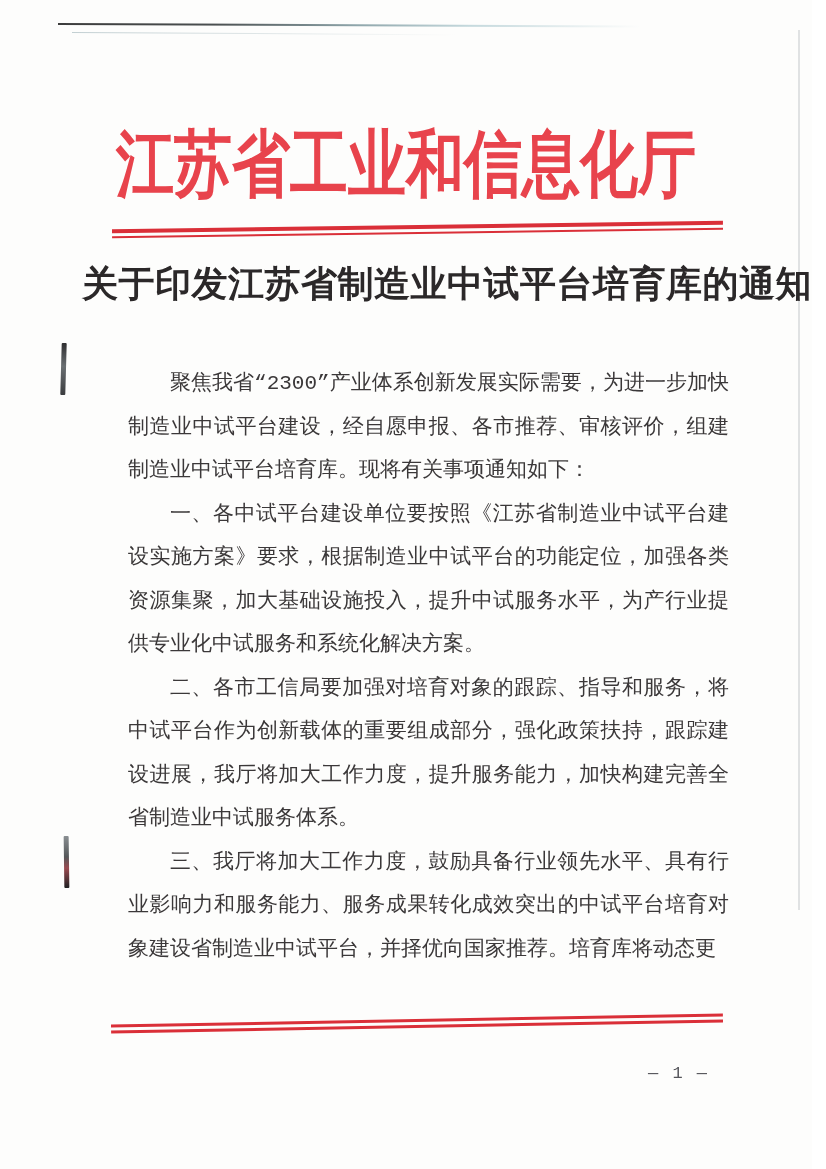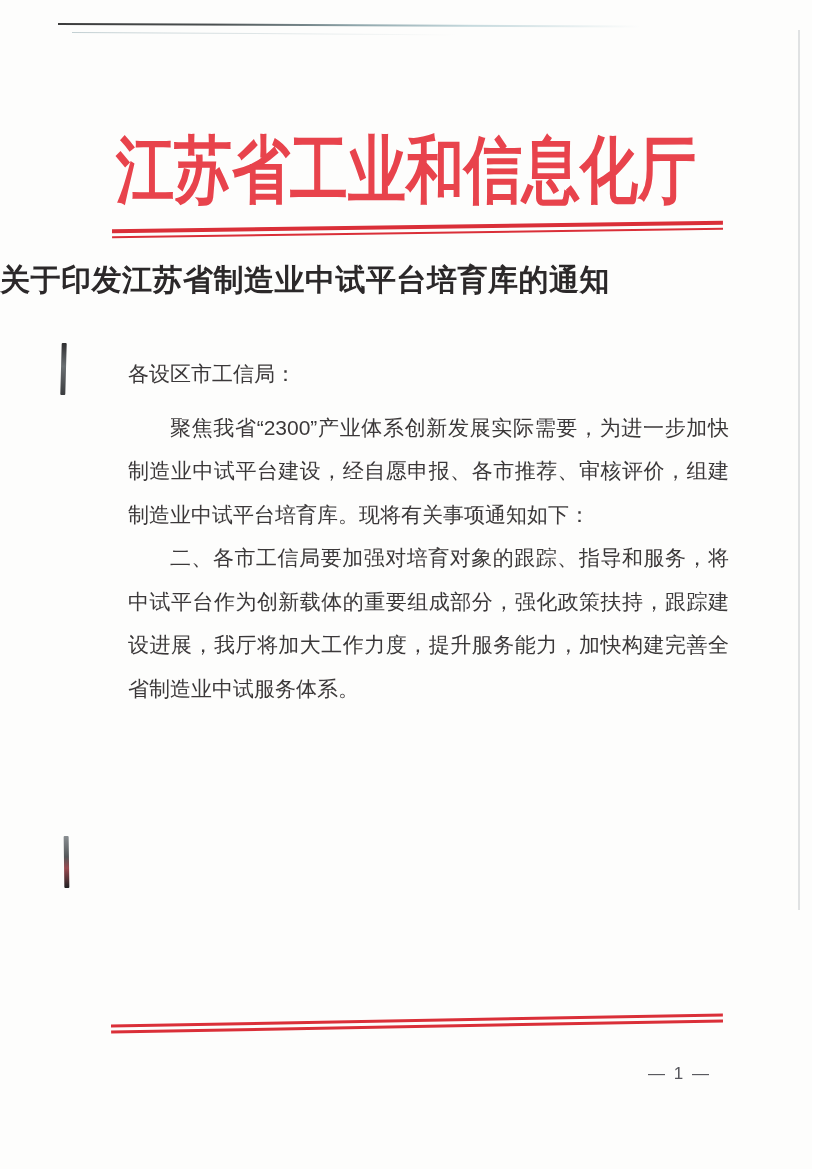--- a/index.html
+++ b/index.html
@@ -6,21 +6,21 @@
     margin: 0;
     padding: 0;
     background: #ffffff;
   }
   .scan {
     position: relative;
     width: 812px;
     height: 1169px;
     background: #fdfdfc;
     overflow: hidden;
-    font-family: Liberation Sans, sans-serif;
+    font-family: Liberation Mono, monospace;
   }
 
   
   .edge-top {
     position: absolute;
     left: 58px; top: 23px;
     width: 710px; height: 2px;
     background: linear-gradient(to right,
       #3c3c3c 0%, #4a4f50 22%, #8fa6ab 42%, #c5d9dd 58%, rgba(220,235,238,0) 82%);
     transform: rotate(0.25deg);
@@ -85,22 +85,22 @@
   .head-rule .hr-thin {
     height: 2px;
     background: var(--rule-red, #da2f38);
   }
 
   
   .doc-title {
     position: absolute;
     left: 0; right: 0; top: 260px;
     margin: 0;
-    text-align: left;
-    font-size: 30px;
+    text-align: right;
+    font-size: 36px;
     font-weight: bold;
     letter-spacing: 0.5px;
     color: var(--title-black, #2b2829);
     white-space: nowrap;
   }
 
   
   .body-text {
     position: absolute;
     left: 128px; top: 352px;
@@ -157,23 +157,24 @@
 
   <div class="head-rule">
     <div class="hr-thick"></div>
     <div class="hr-gap"></div>
     <div class="hr-thin"></div>
   </div>
 
   <h1 class="doc-title">关于印发江苏省制造业中试平台培育库的通知</h1>
 
   <div class="body-text">
-    <p class="salutation">各设区市工信局：</p>
     <p class="first-para">聚焦我省“2300”产业体系创新发展实际需要，为进一步加快制造业中试平台建设，经自愿申报、各市推荐、审核评价，组建制造业中试平台培育库。现将有关事项通知如下：</p>
+    <p>一、各中试平台建设单位要按照《江苏省制造业中试平台建设实施方案》要求，根据制造业中试平台的功能定位，加强各类资源集聚，加大基础设施投入，提升中试服务水平，为产行业提供专业化中试服务和系统化解决方案。</p>
     <p>二、各市工信局要加强对培育对象的跟踪、指导和服务，将中试平台作为创新载体的重要组成部分，强化政策扶持，跟踪建设进展，我厅将加大工作力度，提升服务能力，加快构建完善全省制造业中试服务体系。</p>
+    <p>三、我厅将加大工作力度，鼓励具备行业领先水平、具有行业影响力和服务能力、服务成果转化成效突出的中试平台培育对象建设省制造业中试平台，并择优向国家推荐。培育库将动态更</p>
   </div>
 
   <div class="foot-rule">
     <div class="fr-a"></div>
     <div class="fr-gap"></div>
     <div class="fr-b"></div>
   </div>
 
   <div class="page-number">— 1 —</div>
 

